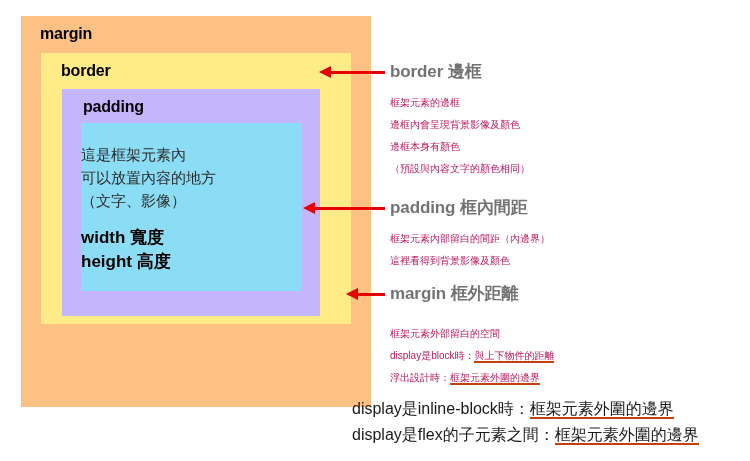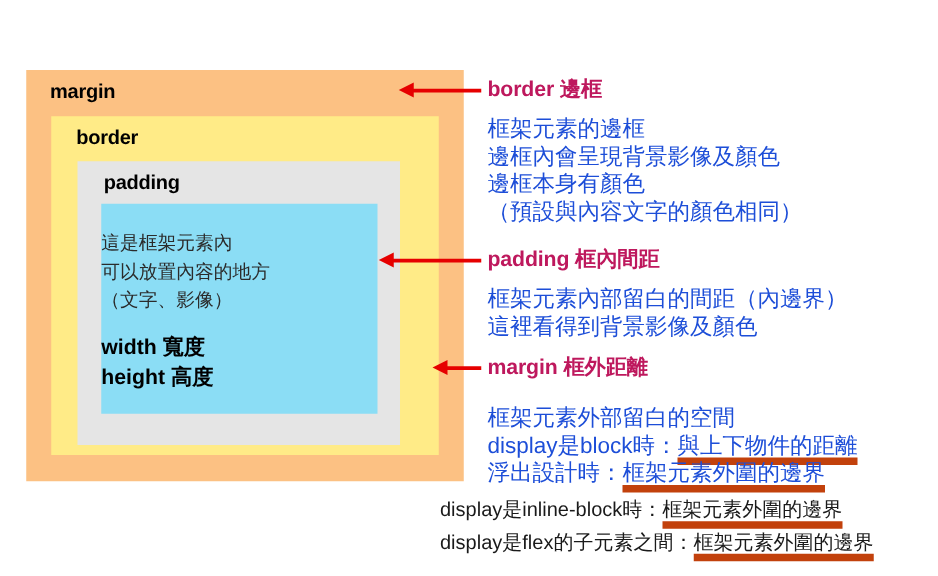--- a/index.html
+++ b/index.html
@@ -15,41 +15,40 @@
     font-family: "Liberation Sans", "DejaVu Sans", sans-serif;
     -webkit-font-smoothing: antialiased;
   }
 
   
   #box-diagram {
     position: absolute;
     left: 21px;
     top: 16px;
     width: 350px;
-    height: 329px;
+    height: 391px;
     background: #fcc183;
     box-sizing: border-box;
-    margin-top: 40px;
   }
   #border-box {
     position: absolute;
     left: 20px;
     top: 37px;
     width: 310px;
     height: 271px;
     background: #ffeb87;
     box-sizing: border-box;
   }
   #padding-box {
     position: absolute;
     left: 21px;
     top: 36px;
     width: 258px;
     height: 227px;
-    background: #e5e5e5;
+    background: #c4b5fd;
     box-sizing: border-box;
   }
   #content-box {
     position: absolute;
     left: 19px;
     top: 34px;
     width: 221px;
     height: 168px;
     background: #8bddf5;
     box-sizing: border-box;
@@ -103,34 +102,34 @@
     border-bottom: 6.5px solid transparent;
     border-right: 12px solid #e60000;
   }
   #arrow-border  { left: 330px; top: 71px;  width: 55px; }
   #arrow-padding { left: 314px; top: 207px; width: 71px; }
   #arrow-margin  { left: 357px; top: 293px; width: 28px; }
 
   
   .annotation { position: absolute; }
   .ann-title {
-    color: #be185d;
+    color: #737373;
     font-weight: bold;
     font-size: 17px;
     white-space: nowrap;
     letter-spacing: -0.1px;
   }
   .ann-body {
-    color: #1d4ed8;
-    font-size: 18px;
+    color: #be185d;
+    font-size: 10px;
     line-height: 22px;
     margin-top: 9px;
   }
   .ann-body .line { white-space: nowrap; }
-  .ul { border-bottom: 6px solid #c2410c; padding-bottom: 0px; }
+  .ul { border-bottom: 2px solid #c2410c; padding-bottom: 0px; }
 
   #ann-border  { left: 390px; top: 60px;  }
   #ann-padding { left: 390px; top: 196px; }
   #ann-margin  { left: 390px; top: 282px; }
   #ann-margin .ann-body { margin-top: 18px; }
 
   #ann-extra {
     position: absolute;
     left: 352px;
     top: 396px;

